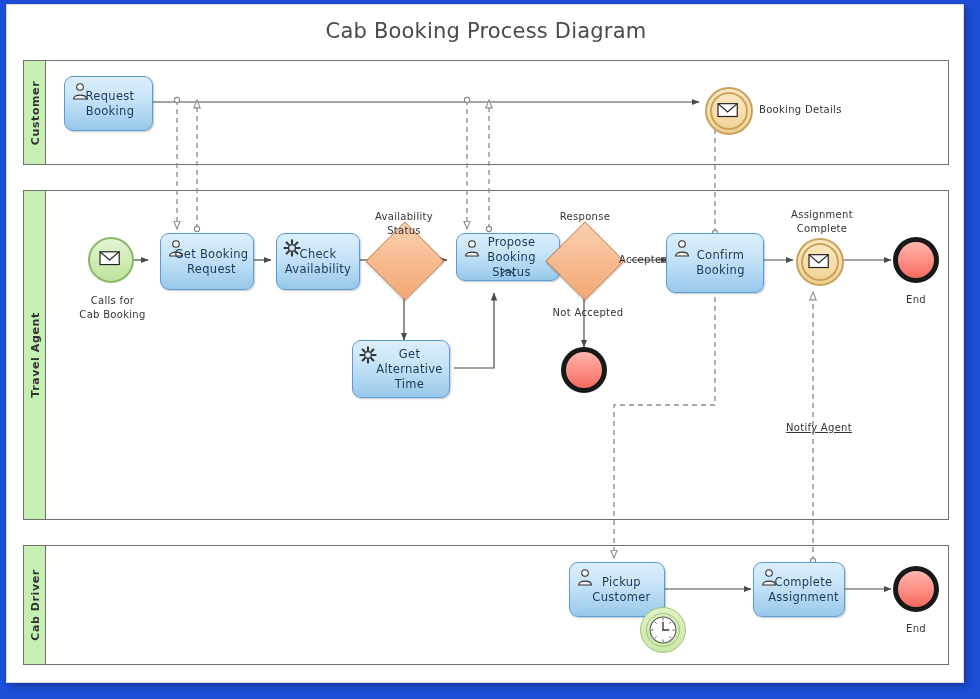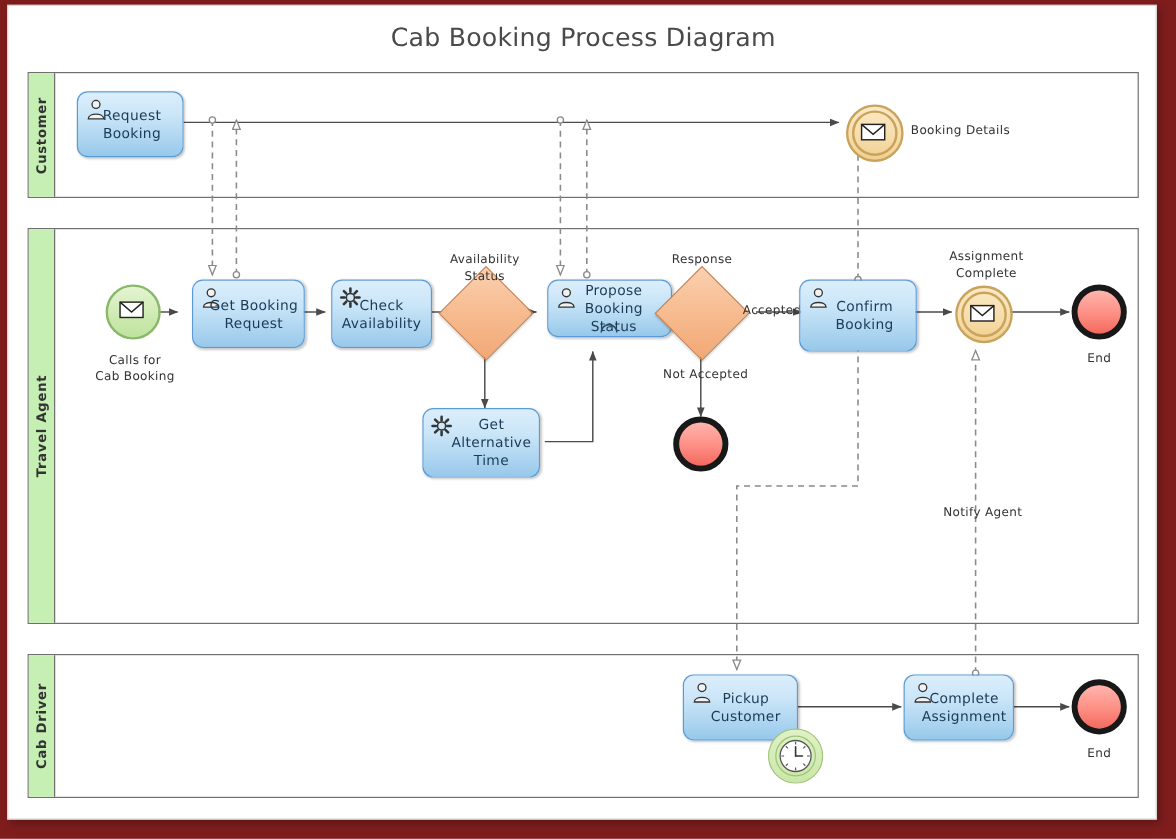--- a/index.html
+++ b/index.html
@@ -3,21 +3,21 @@
 <meta charset="utf-8">
 <title>Cab Booking Process Diagram</title>
 <style>
   html,body{margin:0;padding:0;background:#ffffff;}
   body{
     width:980px;height:699px;overflow:hidden;
     font-family:"DejaVu Sans","Liberation Sans",sans-serif;
     color:#333;
   }
   #page{
-    position:relative;width:980px;height:699px;background:#7f1d1d;
+    position:relative;width:980px;height:699px;background:#1d4ed8;
   }
   
   #canvas{
     position:absolute;left:6px;top:4px;width:958px;height:679px;
     background:#ffffff;
     border:1px solid #d8d8d8;
     box-shadow:3px 3px 7px rgba(0,0,0,.28);
     box-sizing:border-box;
   }
   #title{
@@ -300,21 +300,21 @@
         <rect x="12" y="16" width="21" height="14" fill="#ffffff" stroke="#222" stroke-width="1.3"></rect>
         <path d="M12,16 L22.5,25 L33,16" fill="none" stroke="#222" stroke-width="1.3"></path>
       </svg>
     </div>
     <div class="label" style="left:757px;top:203px;width:116px;">Assignment
 Complete</div>
 
     <div class="node ev ev-end" style="left:886px;top:232px;"></div>
     <div class="label" style="left:872px;top:288px;width:74px;">End</div>
 
-    <div class="label" style="left:757px;top:416px;width:110px;">Notify Agent</div>
+    <div class="label" style="left:757px;top:416px;width:110px;text-decoration:underline;">Notify Agent</div>
 
     <div class="node task" style="left:562px;top:557px;width:96px;height:55px;">
       <svg class="marker-ico" viewBox="0 0 20 20">
         <circle cx="10" cy="6" r="3.3" fill="#f2f2f2" stroke="#333" stroke-width="1.1"></circle>
         <path d="M3.6,18 C3.6,12.8 16.4,12.8 16.4,18 Z" fill="#f2f2f2" stroke="#333" stroke-width="1.1"></path>
       </svg>
       <div class="tlabel" style="padding-left:12px;">Pickup
 Customer</div>
     </div>
 

